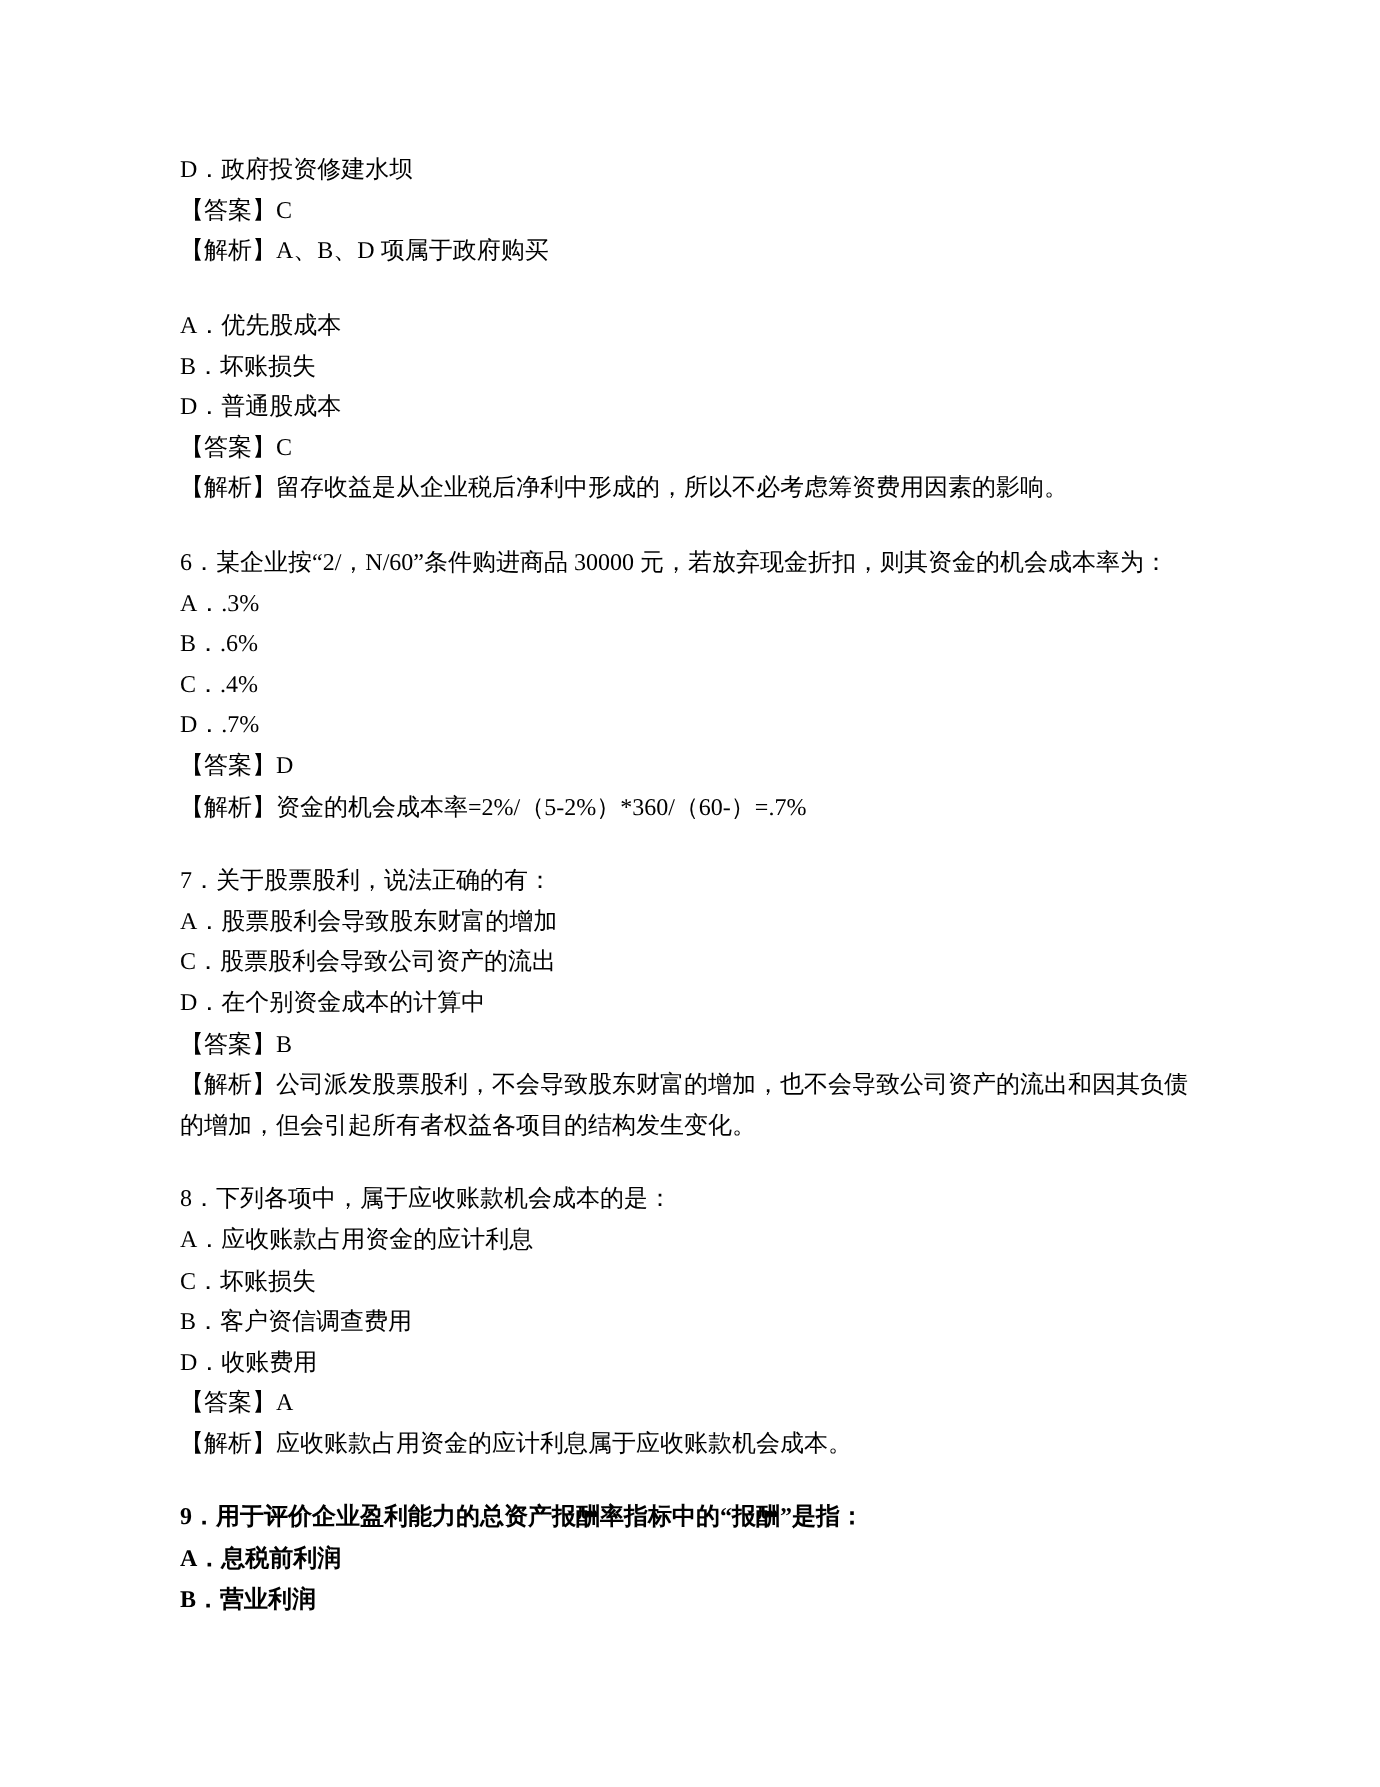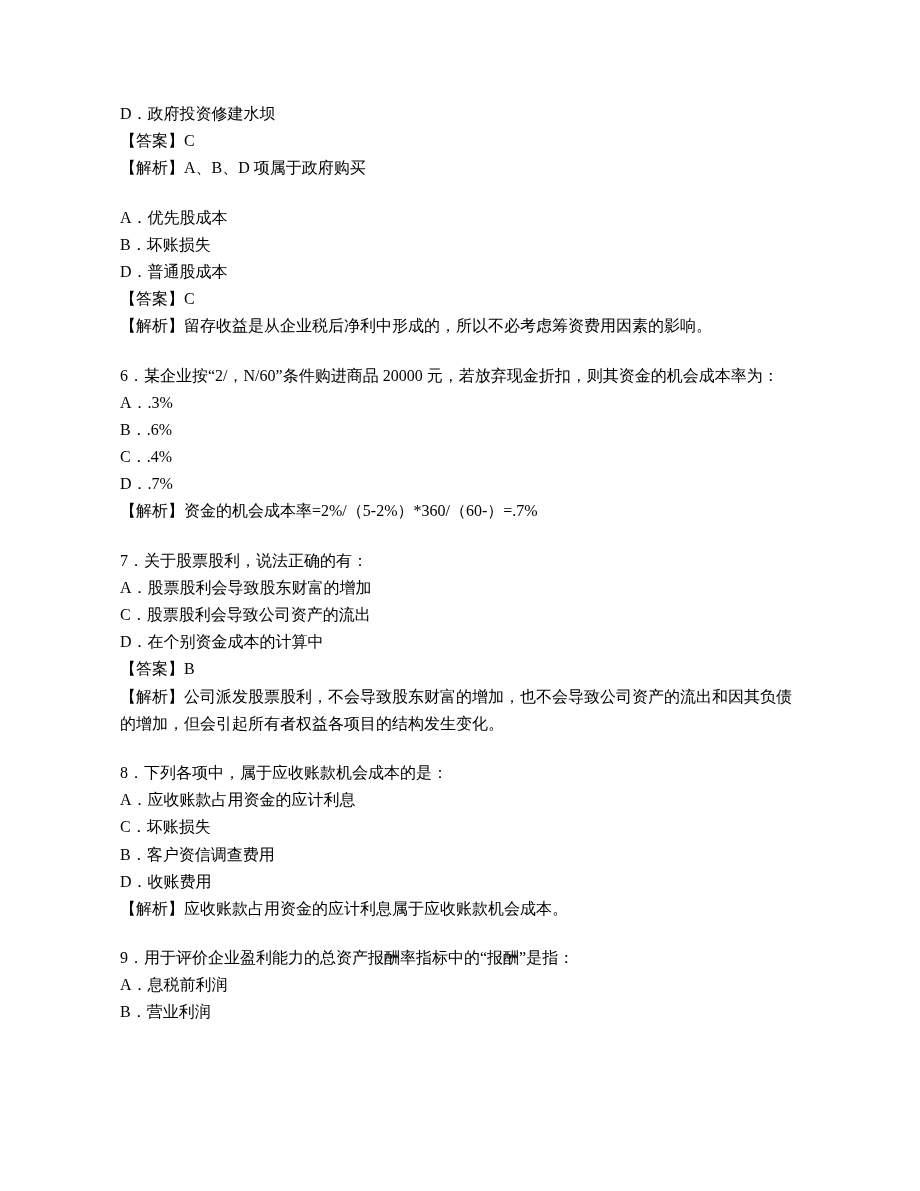--- a/index.html
+++ b/index.html
@@ -17,63 +17,66 @@
     box-sizing: border-box;
   }
   .line {
     white-space: pre-wrap;
   }
   .block {
     margin-bottom: 22px;
   }
   .block:last-child {
     margin-bottom: 16px;
+    font-weight: bold;
   }
 </style>
 </head>
 <body>
 
 <div class="block">
   <div class="line">D．政府投资修建水坝</div>
   <div class="line">【答案】C</div>
   <div class="line">【解析】A、B、D 项属于政府购买</div>
 </div>
 
 <div class="block">
   <div class="line">A．优先股成本</div>
   <div class="line">B．坏账损失</div>
   <div class="line">D．普通股成本</div>
   <div class="line">【答案】C</div>
   <div class="line">【解析】留存收益是从企业税后净利中形成的，所以不必考虑筹资费用因素的影响。</div>
 </div>
 
 <div class="block">
-  <div class="line">6．某企业按“2/，N/60”条件购进商品 20000 元，若放弃现金折扣，则其资金的机会成本率为：</div>
+  <div class="line">6．某企业按“2/，N/60”条件购进商品 30000 元，若放弃现金折扣，则其资金的机会成本率为：</div>
   <div class="line">A．.3%</div>
   <div class="line">B．.6%</div>
   <div class="line">C．.4%</div>
   <div class="line">D．.7%</div>
+  <div class="line">【答案】D</div>
   <div class="line">【解析】资金的机会成本率=2%/（5-2%）*360/（60-）=.7%</div>
 </div>
 
 <div class="block">
   <div class="line">7．关于股票股利，说法正确的有：</div>
   <div class="line">A．股票股利会导致股东财富的增加</div>
   <div class="line">C．股票股利会导致公司资产的流出</div>
   <div class="line">D．在个别资金成本的计算中</div>
   <div class="line">【答案】B</div>
   <div class="line">【解析】公司派发股票股利，不会导致股东财富的增加，也不会导致公司资产的流出和因其负债的增加，但会引起所有者权益各项目的结构发生变化。</div>
 </div>
 
 <div class="block">
   <div class="line">8．下列各项中，属于应收账款机会成本的是：</div>
   <div class="line">A．应收账款占用资金的应计利息</div>
   <div class="line">C．坏账损失</div>
   <div class="line">B．客户资信调查费用</div>
   <div class="line">D．收账费用</div>
+  <div class="line">【答案】A</div>
   <div class="line">【解析】应收账款占用资金的应计利息属于应收账款机会成本。</div>
 </div>
 
 <div class="block">
   <div class="line">9．用于评价企业盈利能力的总资产报酬率指标中的“报酬”是指：</div>
   <div class="line">A．息税前利润</div>
   <div class="line">B．营业利润</div>
 </div>
 
 </body></html>

